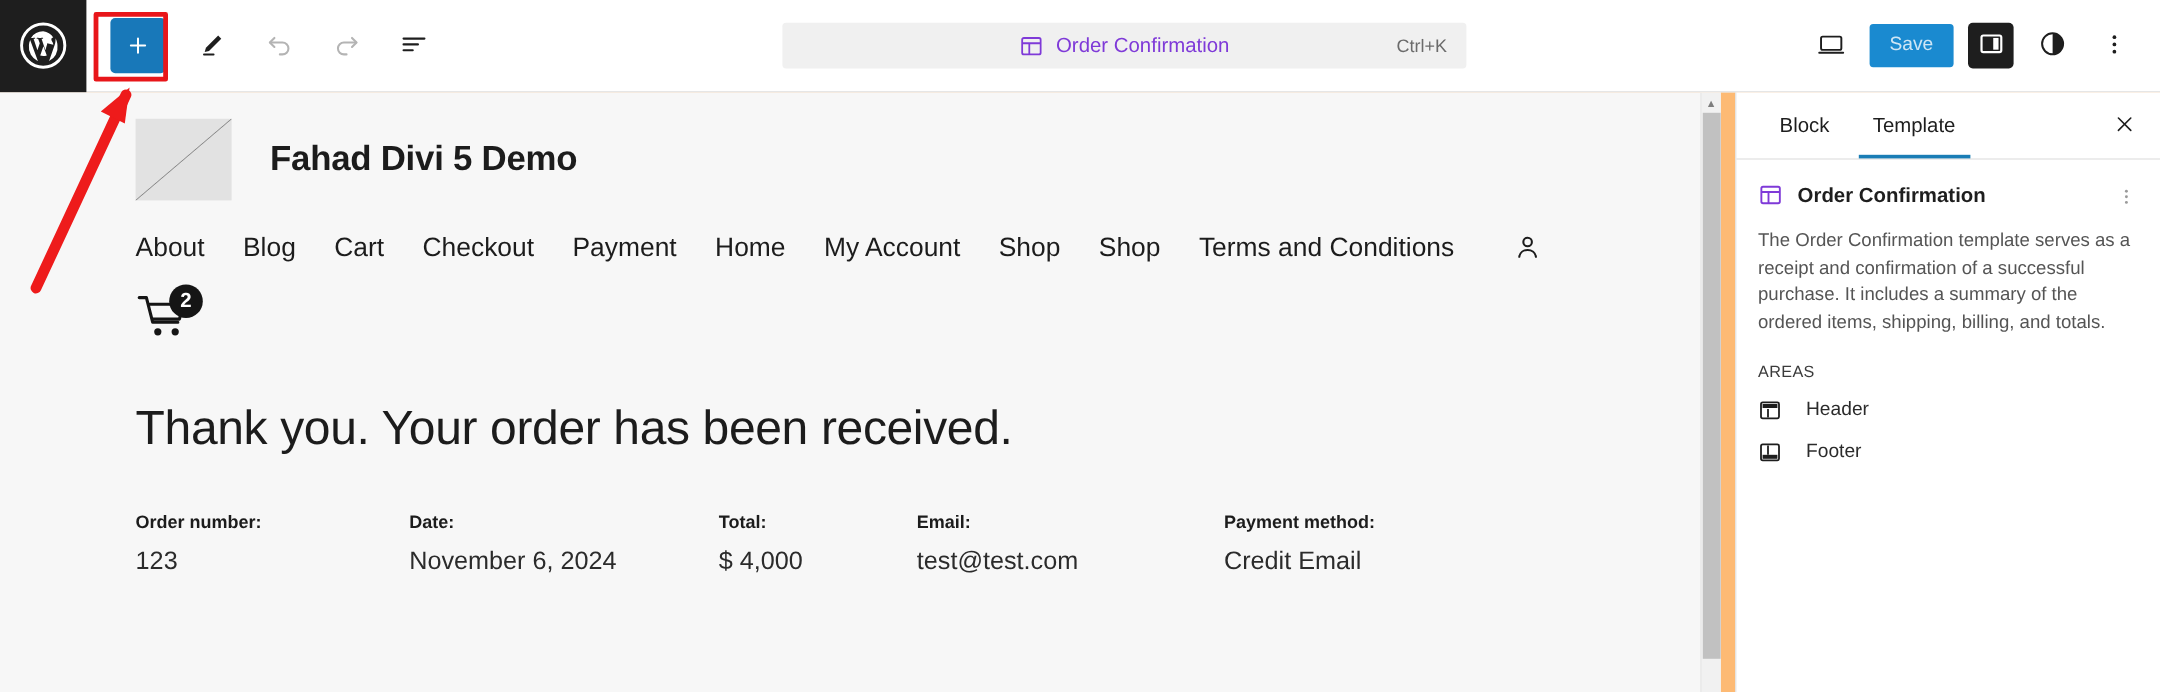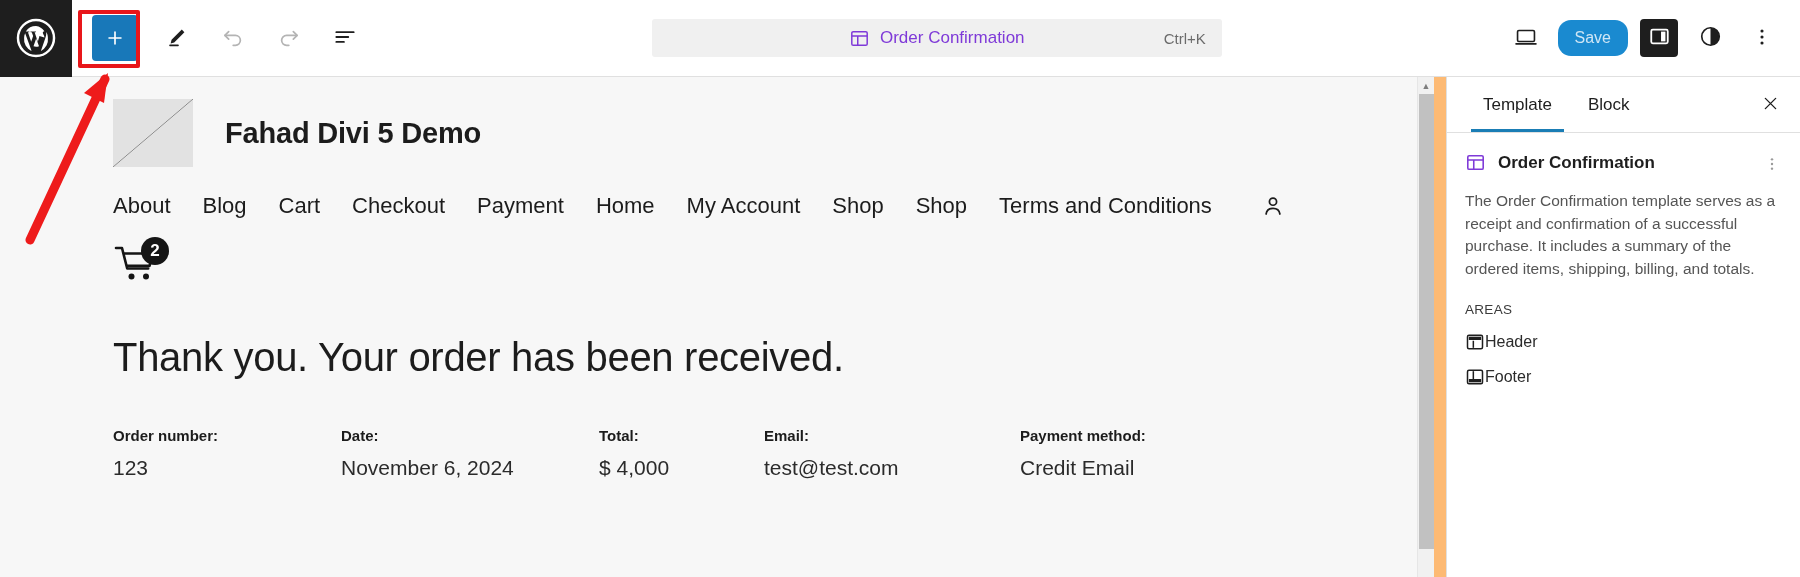--- a/index.html
+++ b/index.html
@@ -105,21 +105,21 @@
   .tb-right {
     display: flex; align-items: center;
     gap: 12px;
     padding-right: 18px;
     height: 77px;
   }
   .save-btn {
     background: #1a8ad0;
     color: #cfe6f5;
     border: none;
-    border-radius: 13px;
+    border-radius: 3px;
     font-size: 16px;
     padding: 9px 17px;
     cursor: pointer;
     font-family: "Liberation Sans", sans-serif;
   }
   .icon-btn {
     width: 40px; height: 40px;
     display: flex; align-items: center; justify-content: center;
     background: transparent; border: none; cursor: pointer;
     color: #1e1e1e;
@@ -311,21 +311,21 @@
     color: #555555;
   }
   .sb-areas-label {
     padding: 22px 18px 0 18px;
     font-size: 13.5px;
     color: #3b3b3b;
     letter-spacing: 0.3px;
   }
   .sb-area {
     display: flex; align-items: center;
-    gap: 0;
+    gap: 20px;
     padding: 15px 18px 0 18px;
     cursor: pointer;
   }
   .sb-area-icon { color: #1e1e1e; display: flex; }
   .sb-area-label { font-size: 16px; color: #2b2b2b; }
 </style>
 </head>
 <body>
 
 <div id="app">
@@ -520,22 +520,22 @@
 
     <div class="canvas-scroll">
       <div class="scroll-arrow">▲</div>
       <div class="scroll-thumb"></div>
     </div>
   </div>
 
   <div class="sidebar">
 
     <div class="sb-tabs">
+      <button class="sb-tab">Block</button>
       <button class="sb-tab active">Template</button>
-      <button class="sb-tab">Block</button>
       <button class="sb-close">
         <span>
           <svg width="19" height="19" viewBox="0 0 24 24" fill="none">
             <path d="M5.5 5.5l13 13M18.5 5.5l-13 13" stroke="#1e1e1e" stroke-width="1.7" stroke-linecap="round"></path>
           </svg>
         </span>
       </button>
     </div>
 
     <div class="sb-title-row">

